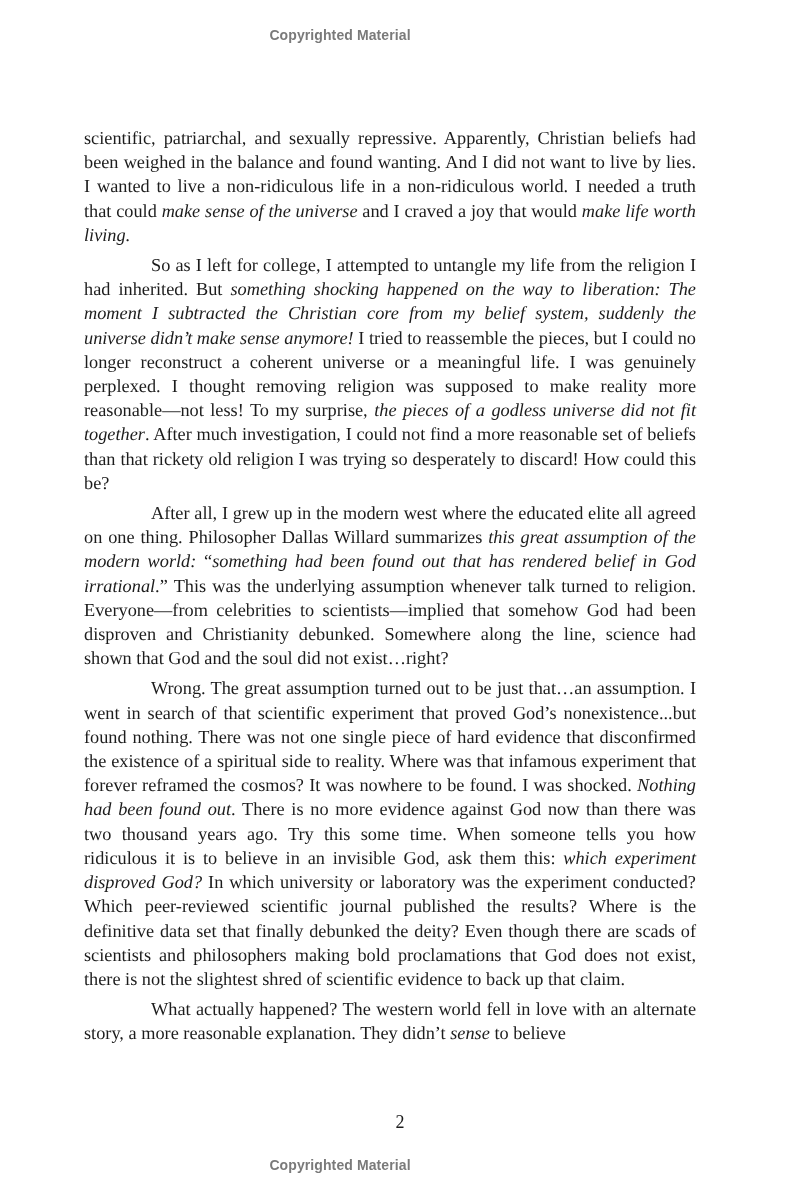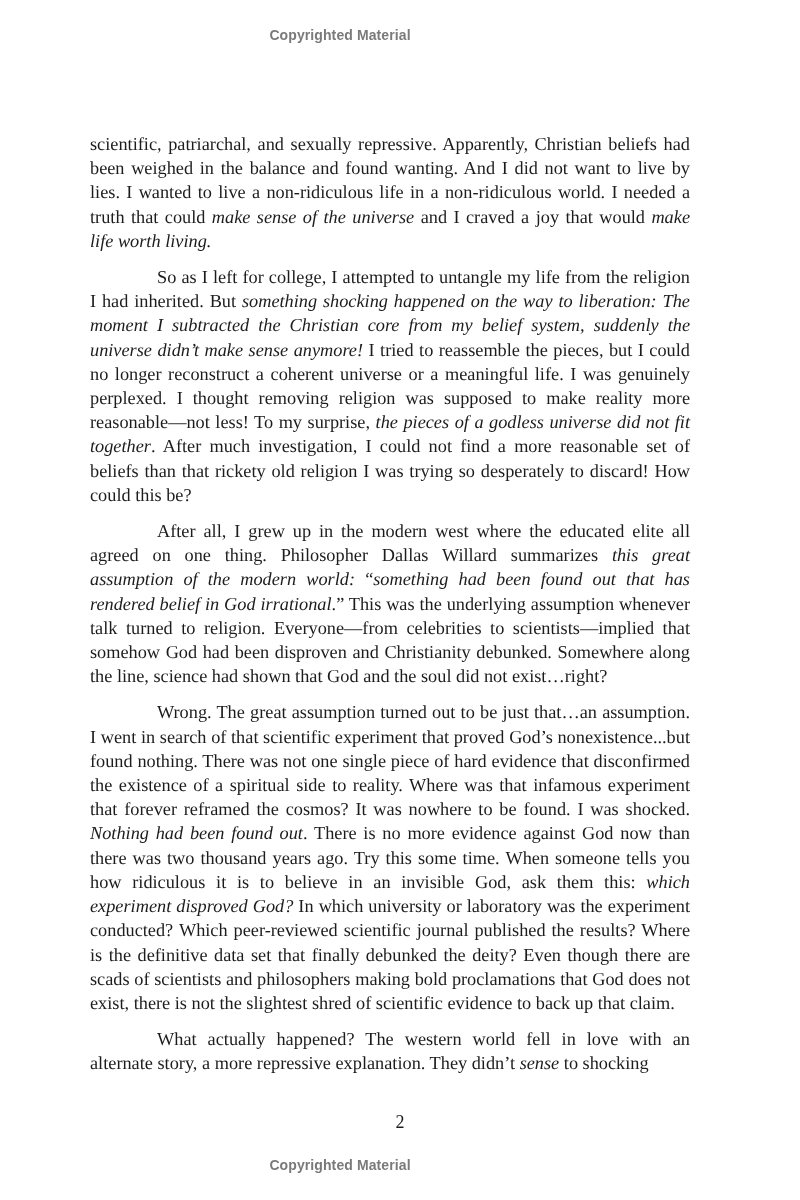--- a/index.html
+++ b/index.html
@@ -33,21 +33,21 @@
     top: 120px;
     width: 624px;
     font-family: "Liberation Serif", serif;
     font-size: 18.3px;
     line-height: 24.2px;
     color: #1c1c1c;
     text-align: justify;
     text-rendering: geometricPrecision;
   }
   .page-body p {
-    margin: 12px;
+    margin: 6px;
   }
   .page-body p.indent {
     text-indent: 67px;
   }
   .page-body em {
     font-style: italic;
   }
   .page-number {
     position: absolute;
     left: 0;
@@ -62,18 +62,18 @@
 </head>
 <body>
 
 <div class="watermark top">Copyrighted Material</div>
 
 <div class="page-body">
   <p><span>scientific, patriarchal, and sexually repressive. Apparently, Christian beliefs had been weighed in the balance and found wanting. And I did not want to live by lies. I wanted to live a non-ridiculous life in a non-ridiculous world. I needed a truth that could </span><em>make sense of the universe</em><span> and I craved a joy that would </span><em>make life worth living.</em></p>
   <p class="indent"><span>So as I left for college, I attempted to untangle my life from the religion I had inherited. But </span><em>something shocking happened on the way to liberation: The moment I subtracted the Christian core from my belief system, suddenly the universe didn’t make sense anymore!</em><span> I tried to reassemble the pieces, but I could no longer reconstruct a coherent universe or a meaningful life. I was genuinely perplexed. I thought removing religion was supposed to make reality more reasonable—not less! To my surprise, </span><em>the pieces of a godless universe did not fit together</em><span>. After much investigation, I could not find a more reasonable set of beliefs than that rickety old religion I was trying so desperately to discard! How could this be?</span></p>
   <p class="indent"><span>After all, I grew up in the modern west where the educated elite all agreed on one thing. Philosopher Dallas Willard summarizes </span><em>this great assumption of the modern world:</em><span> “</span><em>something had been found out that has rendered belief in God irrational</em><span>.” This was the underlying assumption whenever talk turned to religion. Everyone—from celebrities to scientists—implied that somehow God had been disproven and Christianity debunked. Somewhere along the line, science had shown that God and the soul did not exist…right?</span></p>
   <p class="indent"><span>Wrong. The great assumption turned out to be just that…an assumption. I went in search of that scientific experiment that proved God’s nonexistence...but found nothing. There was not one single piece of hard evidence that disconfirmed the existence of a spiritual side to reality. Where was that infamous experiment that forever reframed the cosmos? It was nowhere to be found. I was shocked. </span><em>Nothing had been found out</em><span>. There is no more evidence against God now than there was two thousand years ago. Try this some time. When someone tells you how ridiculous it is to believe in an invisible God, ask them this: </span><em>which experiment disproved God?</em><span> In which university or laboratory was the experiment conducted? Which peer-reviewed scientific journal published the results? Where is the definitive data set that finally debunked the deity? Even though there are scads of scientists and philosophers making bold proclamations that God does not exist, there is not the slightest shred of scientific evidence to back up that claim.</span></p>
-  <p class="indent"><span>What actually happened? The western world fell in love with an alternate story, a more repressive explanation. They didn’t </span><em>sense</em><span> to shocking</span></p>
+  <p class="indent"><span>What actually happened? The western world fell in love with an alternate story, a more reasonable explanation. They didn’t </span><em>sense</em><span> to believe</span></p>
 </div>
 
 <div class="page-number">2</div>
 
 <div class="watermark bottom">Copyrighted Material</div>
 
 </body></html>

